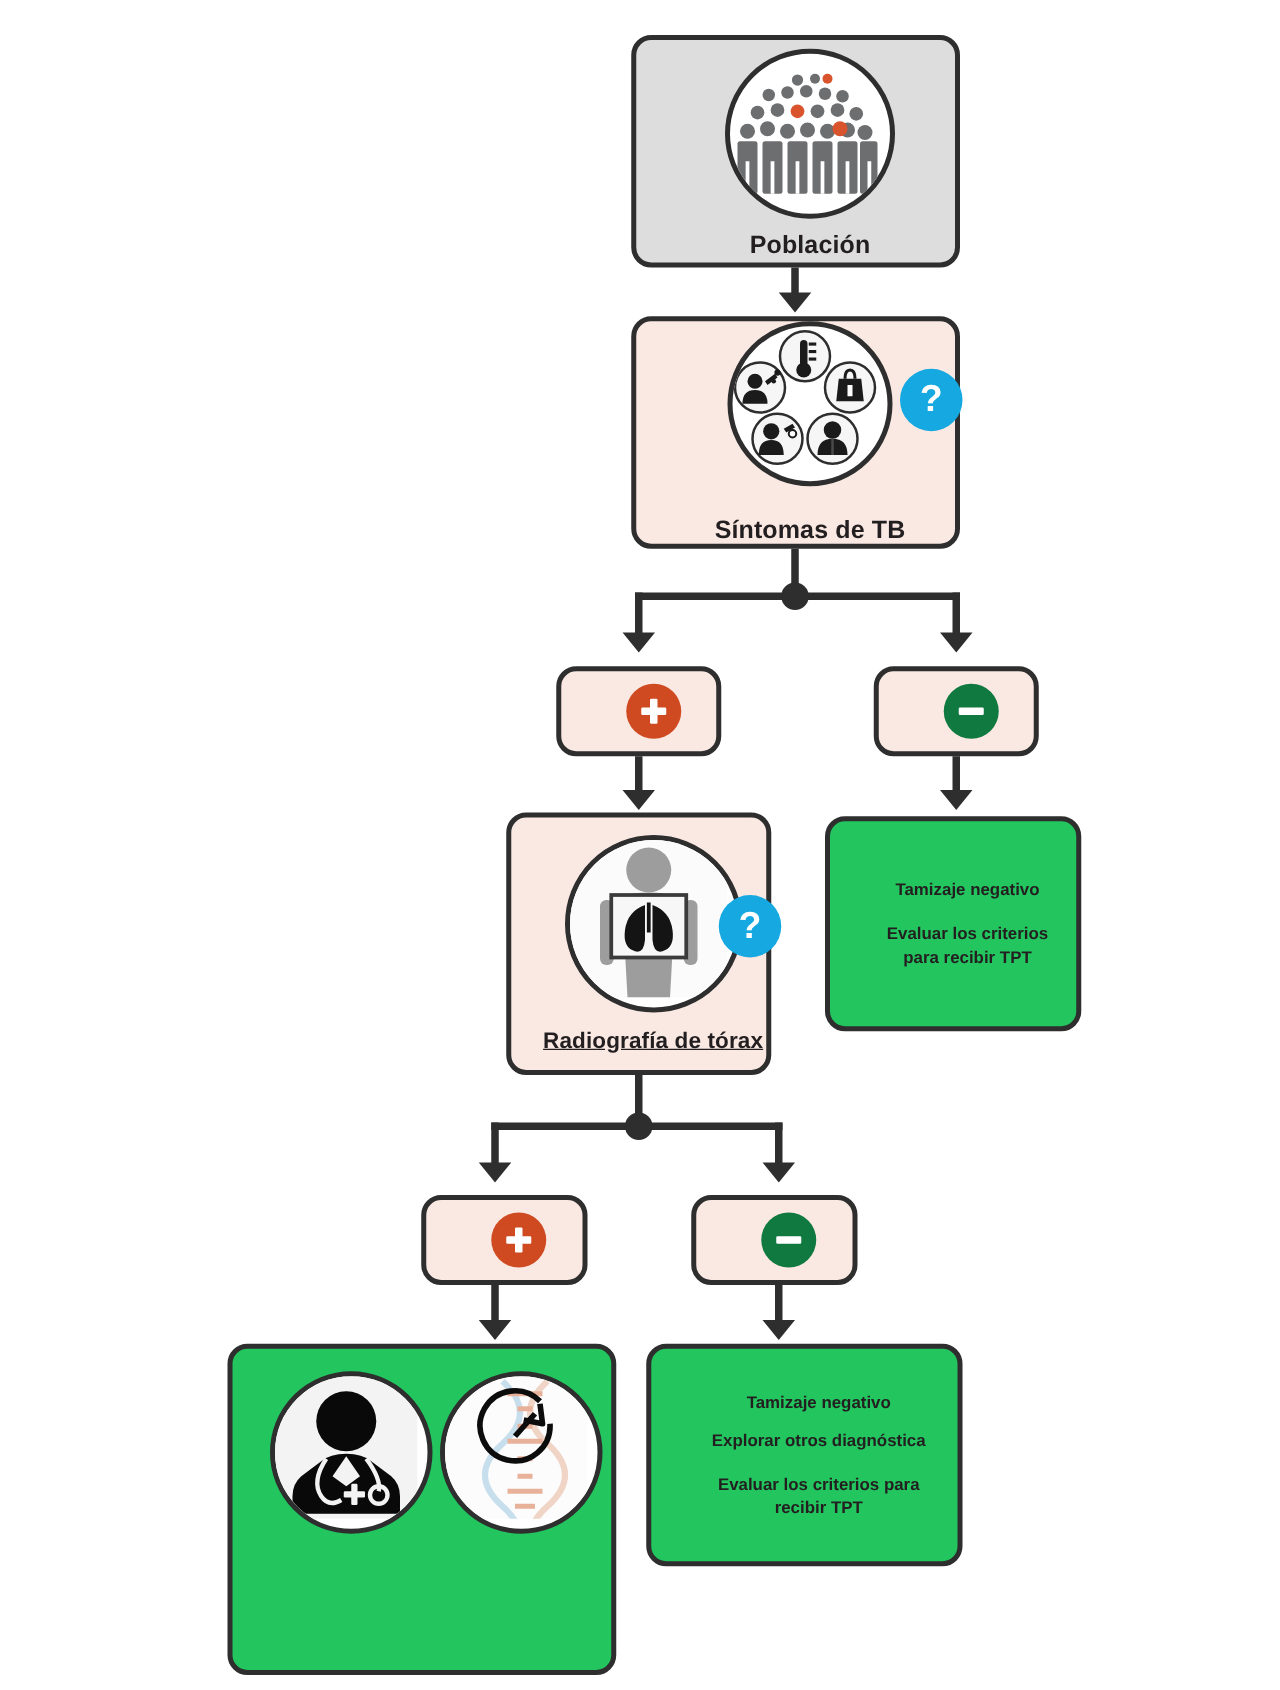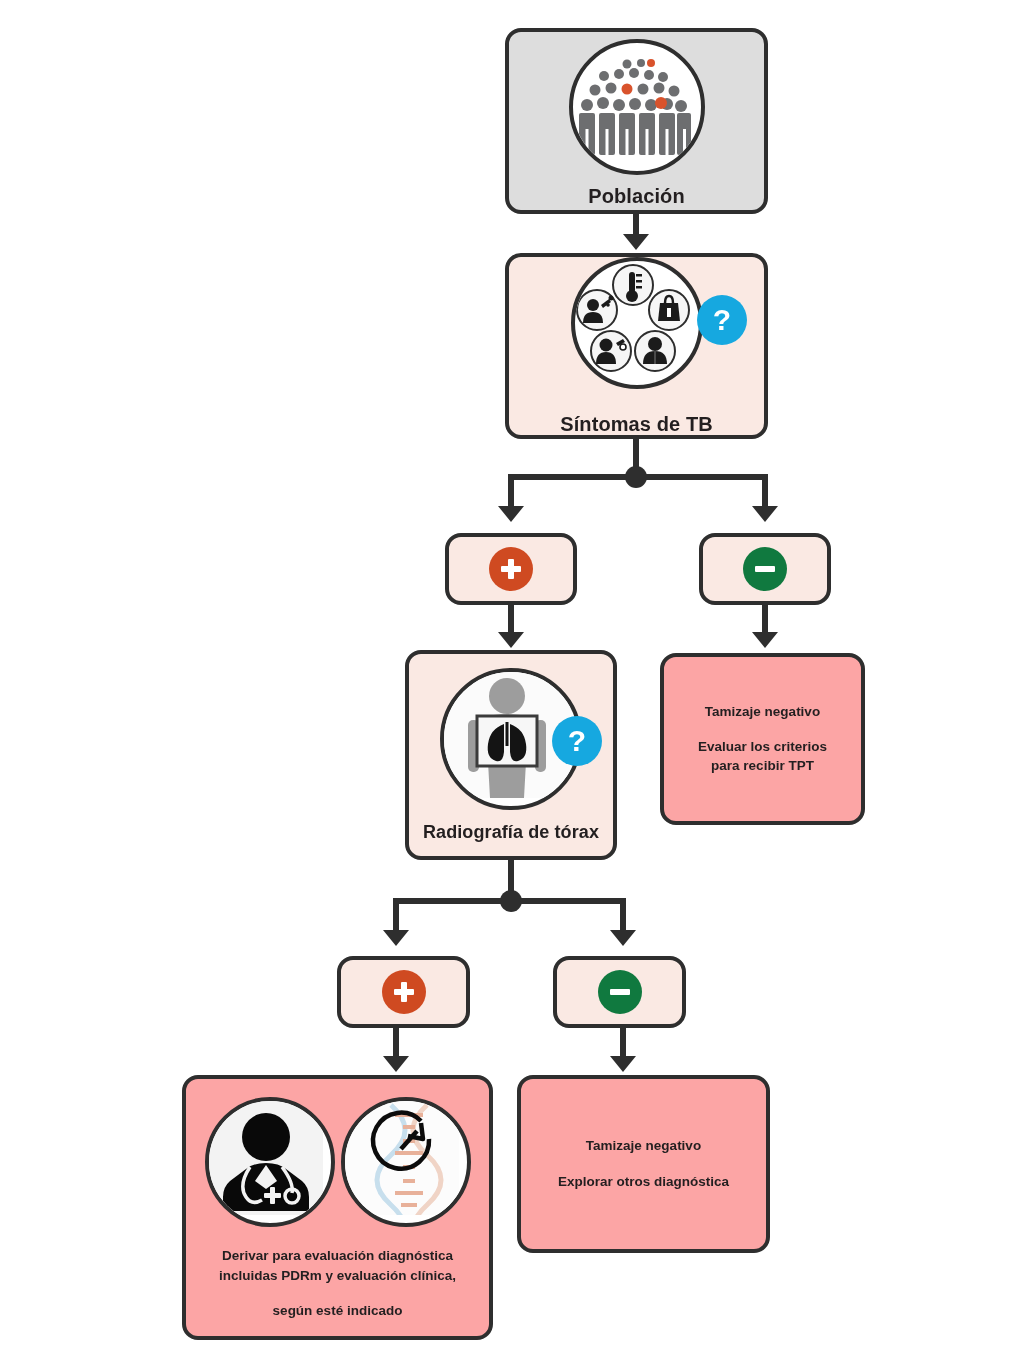--- a/index.html
+++ b/index.html
@@ -19,24 +19,25 @@
   }
   .node {
     position: absolute;
     box-sizing: border-box;
     border: 4px solid #2e2e2e;
     border-radius: 16px;
     display: flex;
     flex-direction: column;
     align-items: center;
     justify-content: center;
+    padding-left: 23px;
   }
   .node-gray { background: #dddddd; }
   .node-pink-light { background: #fae9e3; }
-  .node-pink { background: #fca5a5; }
+  .node-pink { background: #22c55e; }
 
   .node-label {
     font-weight: bold;
     color: #231f20;
     text-align: center;
     letter-spacing: 0.1px;
   }
   .title-lg { font-size: 20px; }
   .text-block {
     text-align: center;
@@ -274,21 +275,21 @@
 
           <g fill="#141414">
             <path d="M60 52 q-14 5 -16 20 q-2 14 8 17 q7 2 8 -9 z"></path>
             <path d="M66 52 q14 5 16 20 q2 14 -8 17 q-7 2 -8 -9 z"></path>
             <rect x="61.5" y="50" width="3" height="24"></rect>
           </g>
         </svg>
       </div>
       <div class="q-badge" style="left:143px; top:48px; width:50px; height:50px; font-size:30px;">?</div>
     </div>
-    <div class="node-label" style="margin-top:12px; font-size:18px;">Radiografía de tórax</div>
+    <div class="node-label" style="margin-top:12px; font-size:18px;text-decoration:underline;">Radiografía de tórax</div>
   </div>
 
   <div class="node node-pink" style="left:660px; top:653px; width:205px; height:172px;">
     <div class="text-block">
       <p>Tamizaje negativo</p>
       <p>Evaluar los criterios<br>para recibir TPT</p>
     </div>
   </div>
 
   <div class="conn conn-v" style="left:508px; top:860px; height:42px;"></div>
@@ -365,27 +366,23 @@
           </g>
 
           <g fill="none" stroke="#0c0c0c" stroke-width="4.5">
             <path d="M84 38 a28 28 0 1 1 -8 -18"></path>
             <path d="M76 22 l2 16 l-15 -3" stroke-linejoin="round"></path>
             <line x1="56" y1="48" x2="72" y2="30"></line>
           </g>
         </svg>
       </div>
     </div>
-    <div class="text-block" style="margin-top:20px; padding:0 8px;">
-      <p style="margin-bottom:2px;">Derivar para evaluación diagnóstica</p>
-      <p style="margin-bottom:2px;">incluidas PDRm y evaluación clínica,</p>
-      <p>según esté indicado</p>
-    </div>
   </div>
 
   <div class="node node-pink" style="left:517px; top:1075px; width:253px; height:178px;">
     <div class="text-block">
       <p>Tamizaje negativo</p>
       <p>Explorar otros diagnóstica</p>
+      <p>Evaluar los criterios para<br>recibir TPT</p>
     </div>
   </div>
 
 </div>
 
 </body></html>

